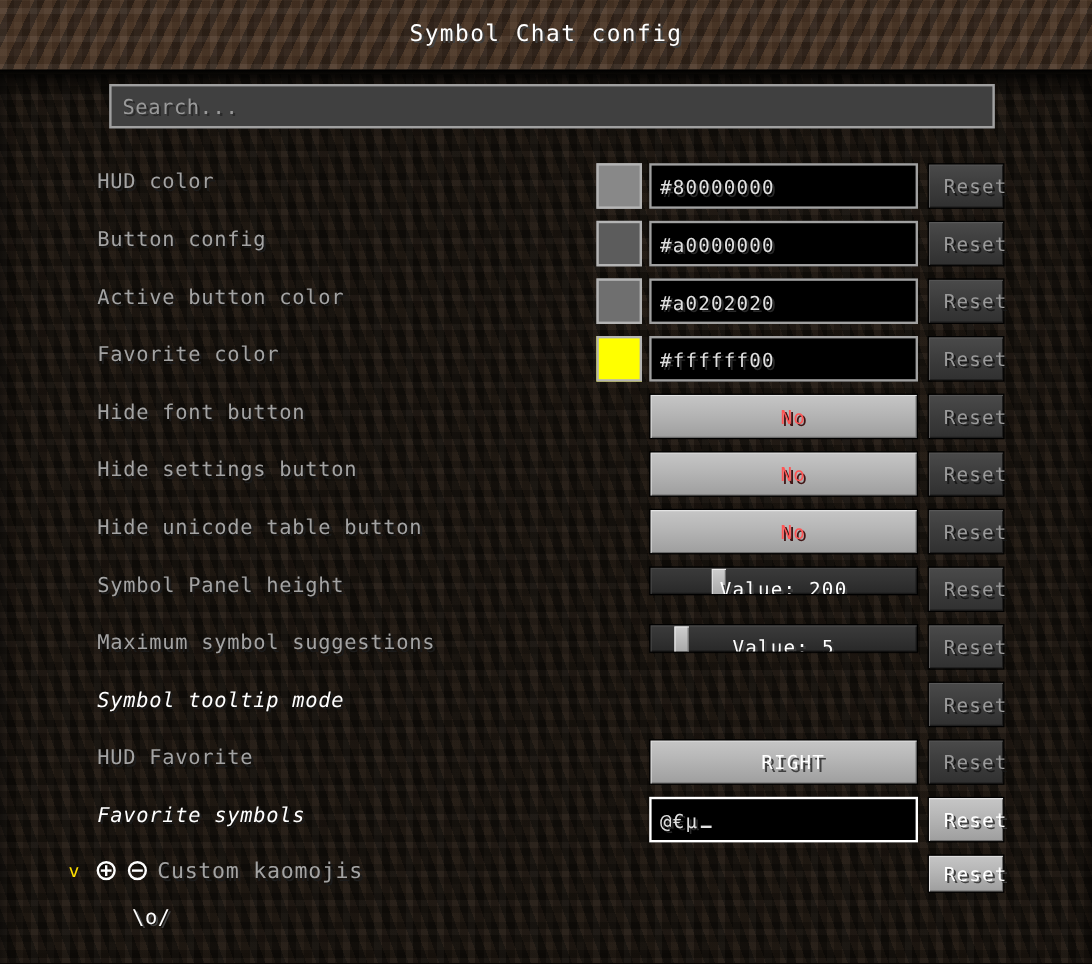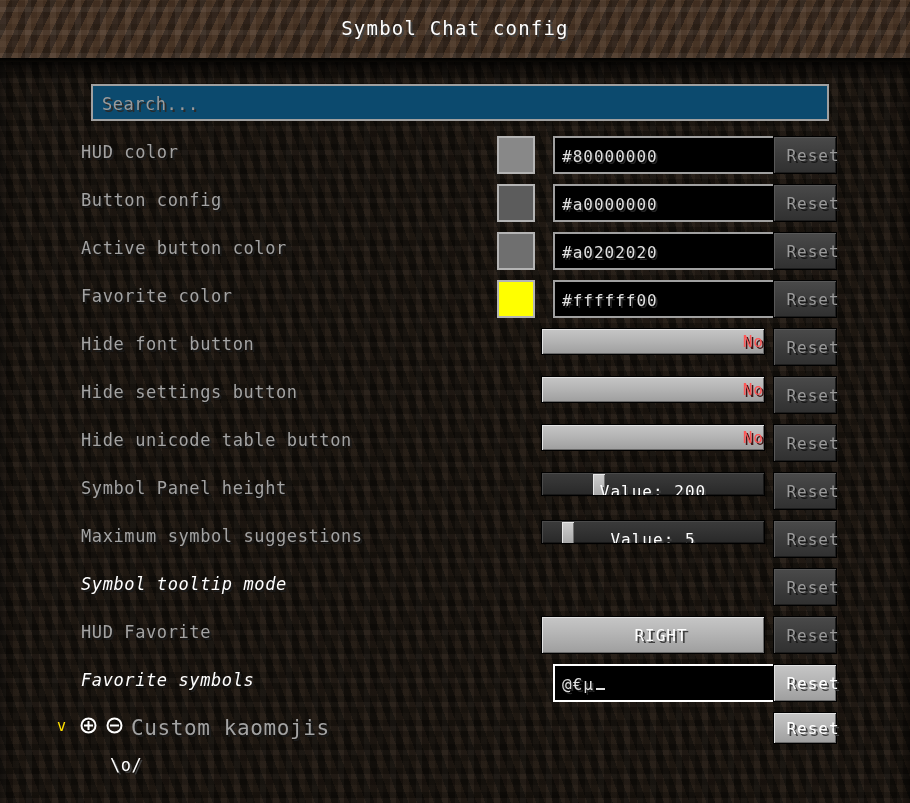--- a/index.html
+++ b/index.html
@@ -69,23 +69,23 @@
     text-align: center;
     color: #ffffff;
     font-size: 19px;
     letter-spacing: 1.2px;
     text-shadow: 2px 2px 0 #3f3f3f;
   }
 
   
   .search-box {
     position: absolute;
-    left: 91px; top: 84px;
+    left: 91px; top: 70px;
     width: 738px; height: 37px;
-    background: #0c4a6e;
+    background: #404040;
     border: 2px solid #a0a0a0;
     box-sizing: border-box;
   }
   .search-box .ph {
     position: absolute;
     left: 9px; top: 8px;
     color: #9a9a9a;
     font-size: 17px;
     letter-spacing: 0.5px;
     text-shadow: 2px 2px 0 #2a2a2a;
@@ -127,21 +127,21 @@
 
   
   .txt {
     position: absolute;
     top: 6px;
     height: 38px;
     box-sizing: border-box;
     background: #000000;
     border: 2px solid #a0a0a0;
   }
-  .txt.wide  { left: 541px; width: 224px; margin-left: 12px; }
+  .txt.wide  { left: 541px; width: 224px; }
   .txt .val {
     position: absolute;
     left: 7px; top: 9px;
     color: #e0e0e0;
     font-size: 16px;
     letter-spacing: 1px;
     text-shadow: 2px 2px 0 #2a2a2a;
     white-space: nowrap;
   }
   .txt.focused { border-color: #ffffff; }
@@ -165,21 +165,21 @@
     text-shadow: 2px 2px 0 #3f3f3f;
   }
   .mcbtn.dark {
     background: linear-gradient(180deg, #4a4a4a 0%, #3c3c3c 50%, #303030 100%);
     box-shadow: inset 1px 1px 0 #585858, inset -1px -1px 0 #1d1d1d;
     color: #9a9a9a;
     text-shadow: 2px 2px 0 #181818;
   }
   .mcbtn.toggle {
     left: 541px; top: 6px;
-    width: 224px; height: 27px; justify-content: flex-end;
+    width: 224px; height: 38px;
   }
   .mcbtn.toggle .tval { color: #ff5555; text-shadow: 2px 2px 0 #3f1515; }
   .mcbtn.enumbtn {
     left: 541px; top: 6px;
     width: 224px; height: 38px;
   }
   .mcbtn.reset {
     left: 773px; top: 6px;
     width: 64px; height: 38px;
   }
@@ -226,21 +226,21 @@
     top: 11px;
     width: 17px; height: 17px;
     color: #ffffff;
   }
   .cat-icon svg { display: block; }
   .cat-add { left: 80px; }
   .cat-remove { left: 106px; }
   .cat-label {
     position: absolute;
     left: 131px; top: 10px;
-    font-size: 21px;
+    font-size: 18px;
     letter-spacing: 0.6px;
     color: #a3a3a3;
     text-shadow: 2px 2px 0 #1b1b1b;
   }
   .cat-reset {
     position: absolute;
     left: 773px; top: 6px;
     width: 64px; height: 32px;
   }
 

